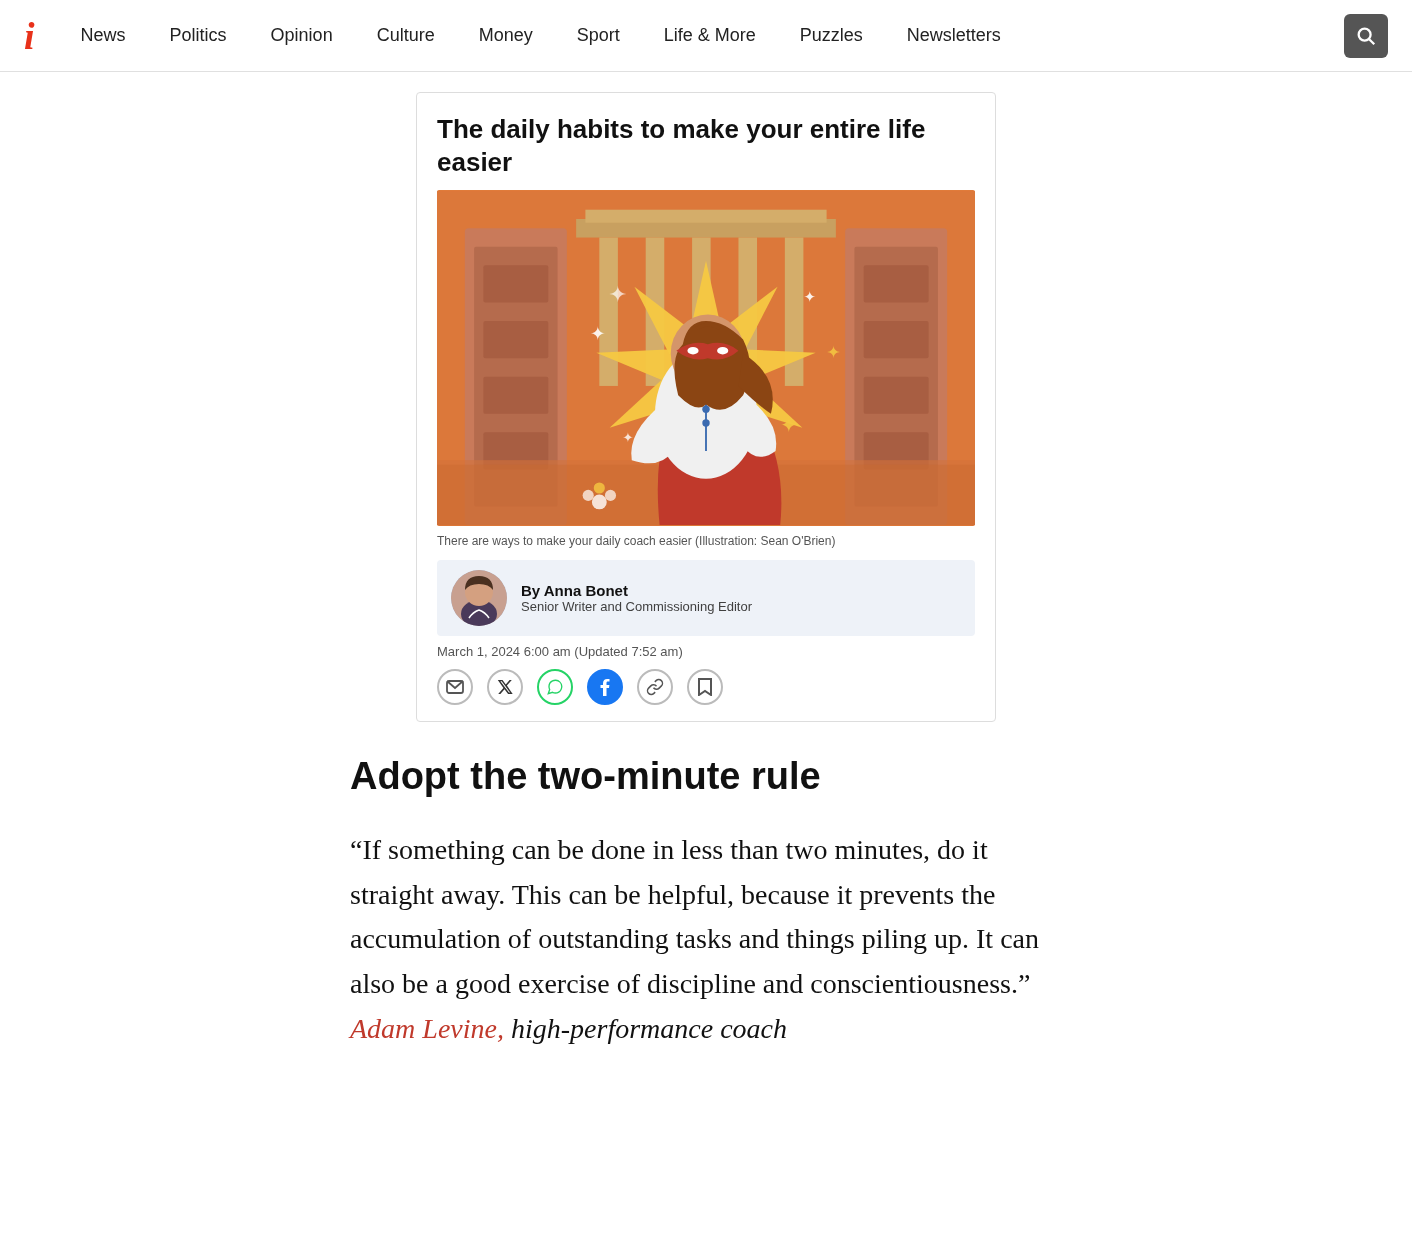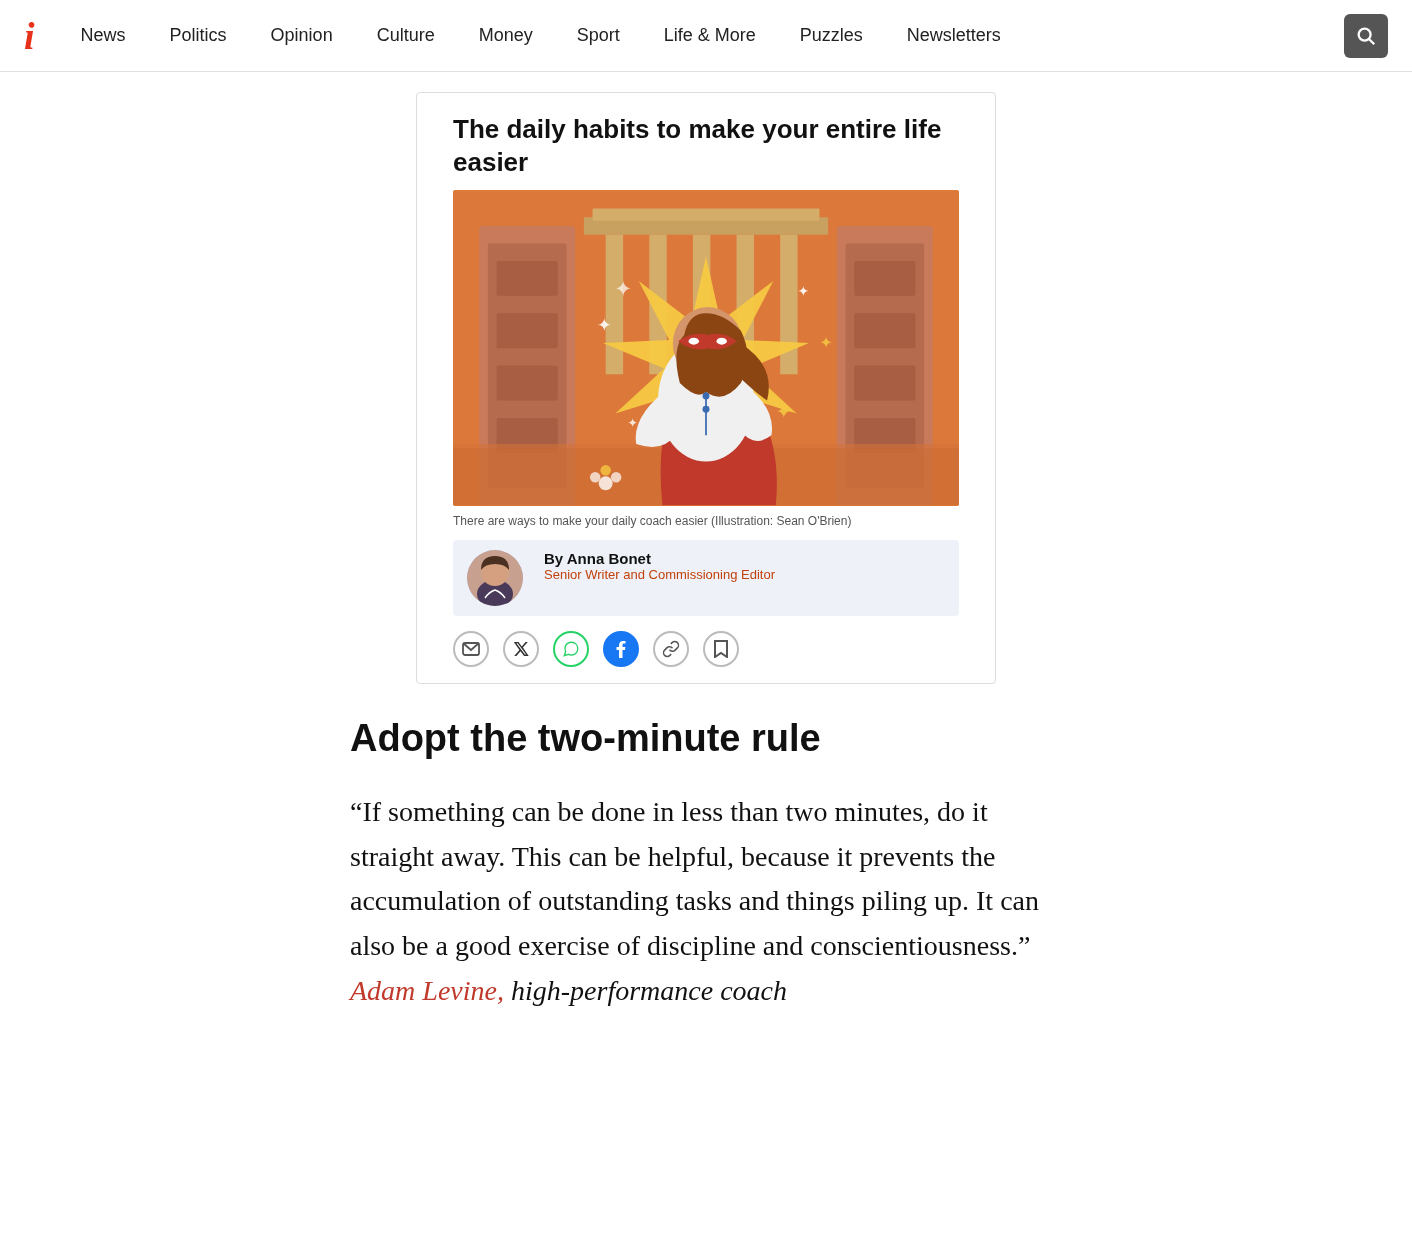--- a/index.html
+++ b/index.html
@@ -68,21 +68,21 @@
     .article-card-wrapper {
       display: flex;
       justify-content: center;
       padding: 20px 24px 0;
     }
     .article-card {
       border: 1px solid #ddd;
       border-radius: 4px;
       max-width: 580px;
       width: 100%;
-      padding: 20px 36px 16px;
+      padding: 20px 20px 16px;
       background: #fff;
     }
     .article-card-title {
       font-family: Arial, Helvetica, sans-serif;
       font-size: 26px;
       font-weight: 900;
       line-height: 1.25;
       margin-bottom: 12px;
       color: #111;
     }
@@ -116,24 +116,24 @@
       font-size: 12px;
       color: #555;
       margin-bottom: 12px;
     }
 
     
     .author-box {
       background: #eef2f8;
       border-radius: 4px;
       display: flex;
-      align-items: flex-start;
+      align-items: center;
       padding: 10px 14px;
-      gap: 21px;
-      margin-bottom: 15px;
+      gap: 14px;
+      margin-bottom: 8px;
     }
     .author-avatar {
       width: 56px;
       height: 56px;
       border-radius: 50%;
       background: #b0b0c0;
       overflow: hidden;
       flex-shrink: 0;
     }
     .author-avatar svg {
@@ -143,21 +143,21 @@
     .author-info {}
     .author-byline {
       font-family: Arial, Helvetica, sans-serif;
       font-size: 15px;
       font-weight: bold;
       color: #111;
     }
     .author-role {
       font-family: Arial, Helvetica, sans-serif;
       font-size: 13px;
-      color: #c2410c;
+      color: #404040;
     }
 
     
     .article-date {
       font-family: Arial, Helvetica, sans-serif;
       font-size: 13px;
       color: #555;
       margin-bottom: 10px;
     }
 
@@ -355,20 +355,24 @@
 
           <path d="M18,48 Q22,42 28,40 Q34,42 38,48" stroke="#fff" stroke-width="1.5" fill="none"></path>
         </svg>
       </div>
       <div class="author-info">
         <div class="author-byline">By Anna Bonet</div>
         <div class="author-role">Senior Writer and Commissioning Editor</div>
       </div>
     </div>
 
+    <div class="article-date">
+      <span>March 1, 2024 6:00 am</span>
+      <span>(Updated 7:52 am)</span>
+    </div>
 
     <div class="share-icons">
 
       <button class="share-icon-btn" title="Share via email">
         <svg width="18" height="14" viewBox="0 0 18 14" fill="none" stroke="#555" stroke-width="1.8">
           <rect x="1" y="1" width="16" height="12" rx="2"></rect>
           <polyline points="1,1 9,8 17,1"></polyline>
         </svg>
       </button>
 

